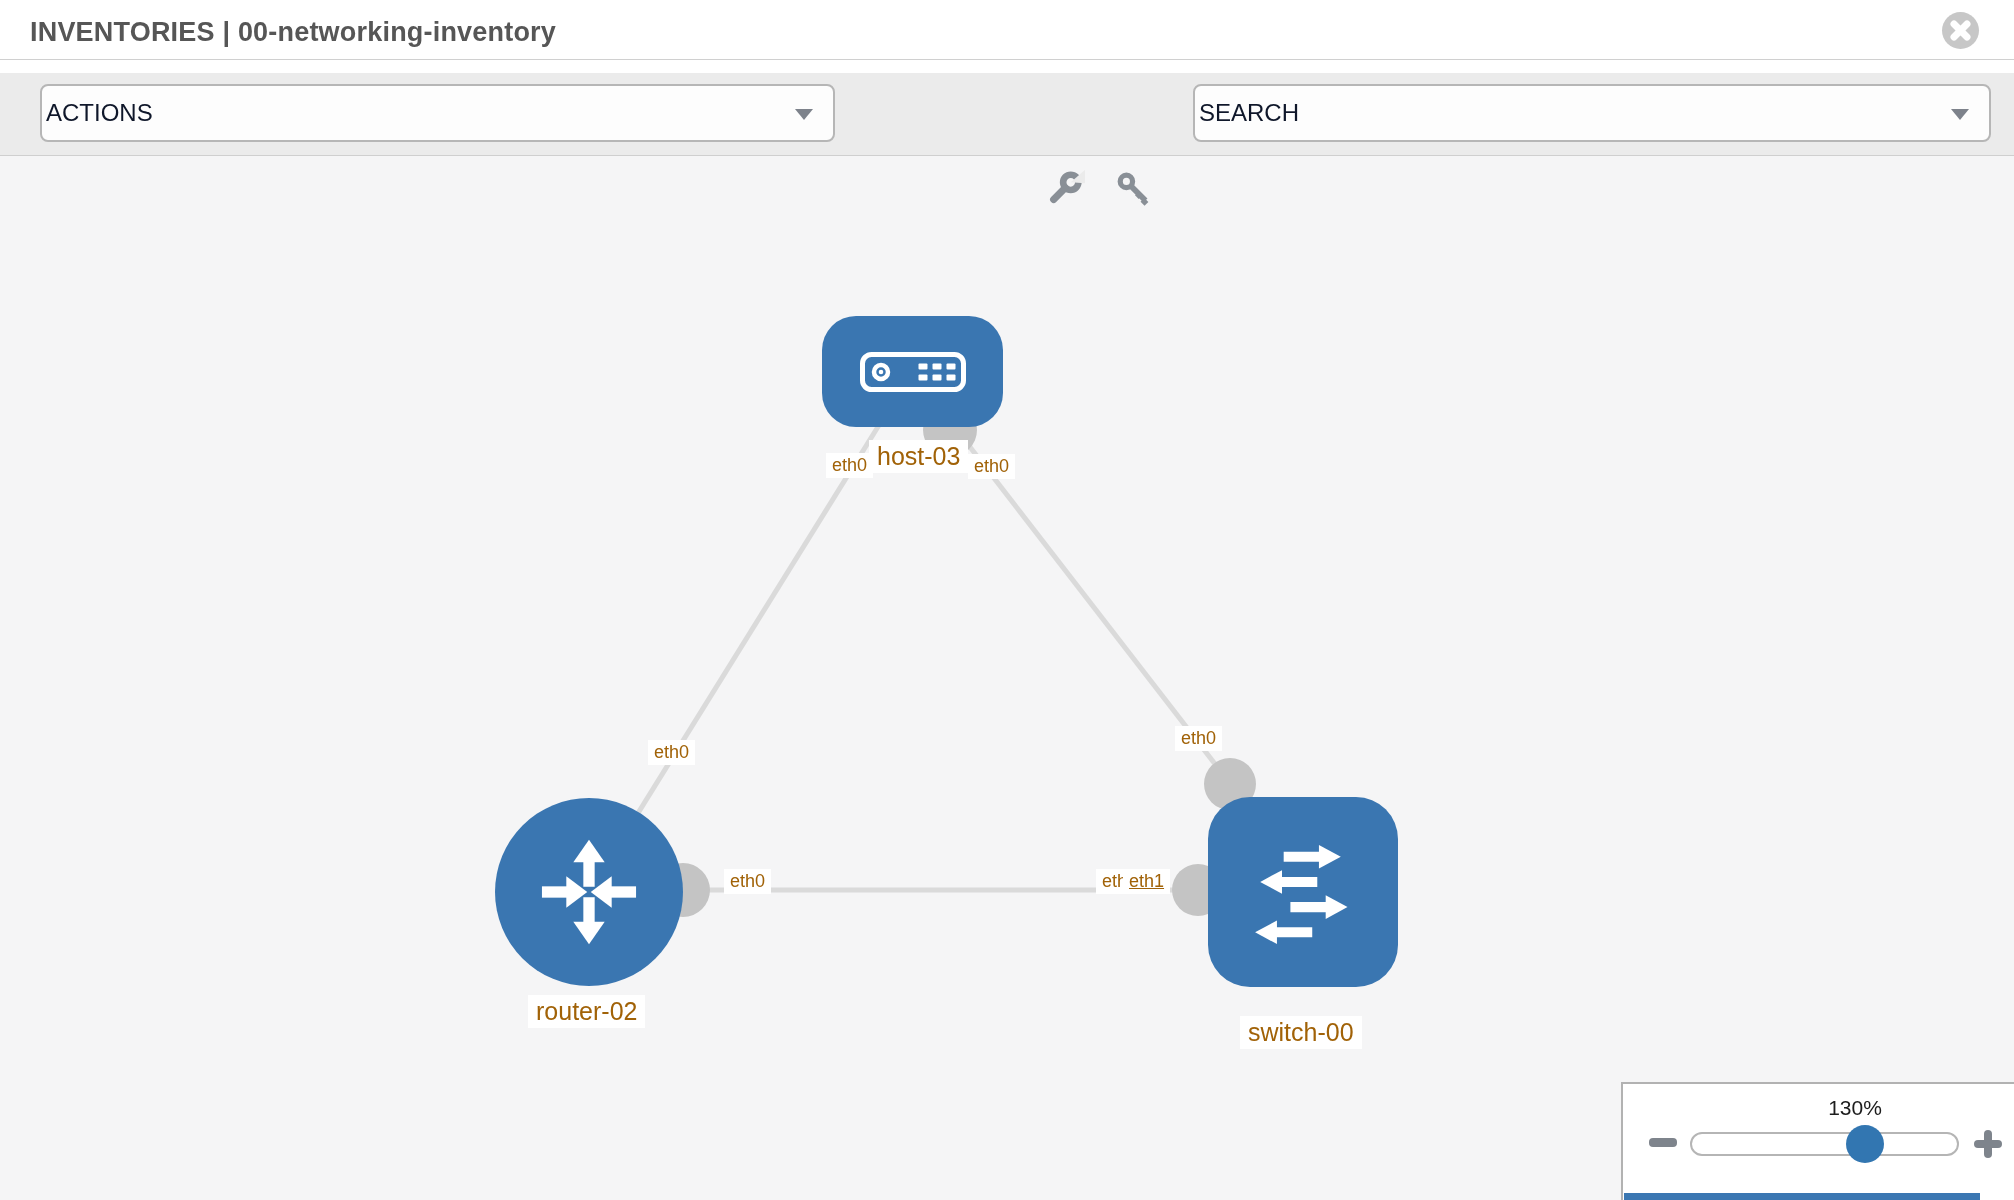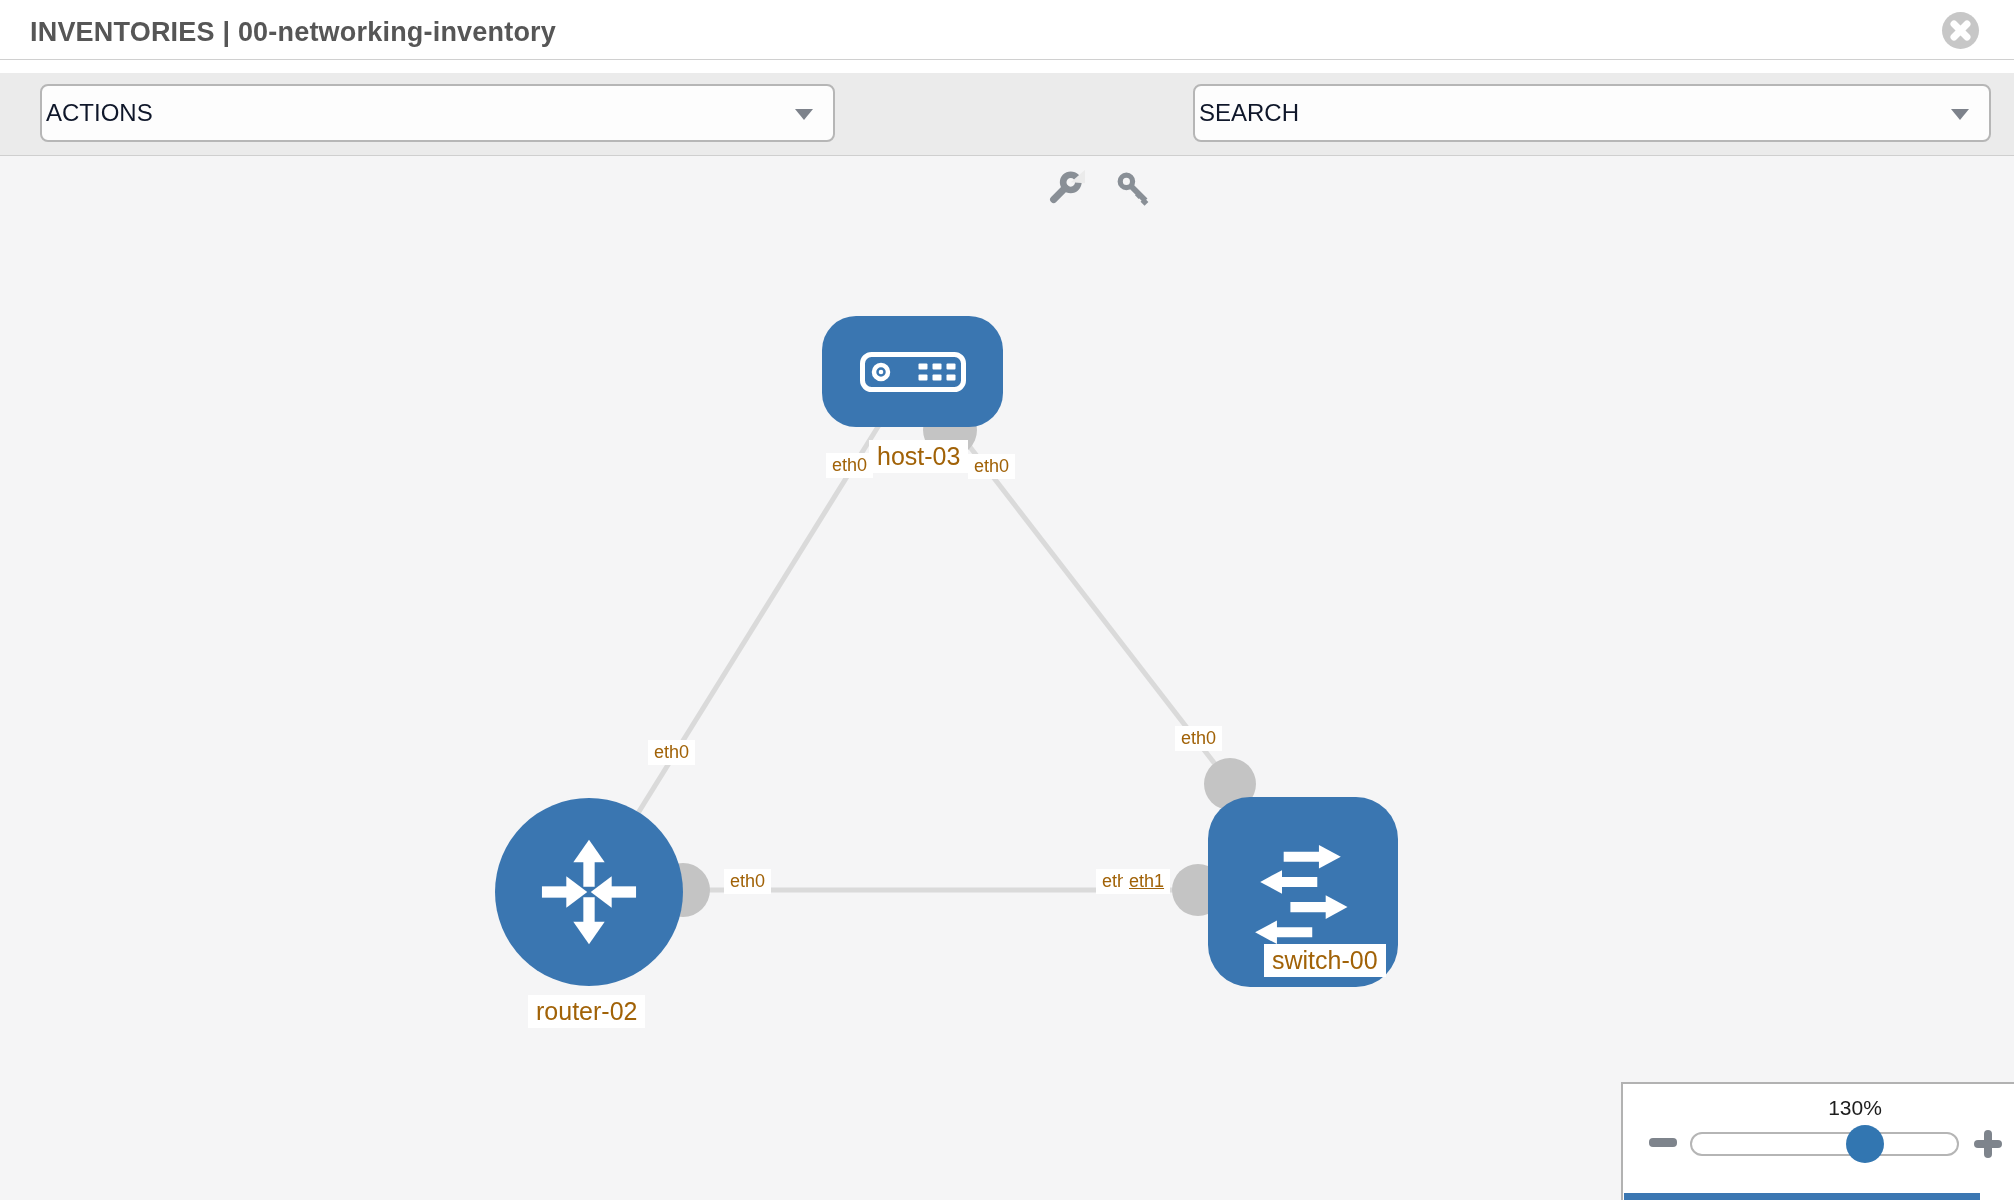--- a/index.html
+++ b/index.html
@@ -42,21 +42,21 @@
   .node-router { left:495px; top:798px; width:188px; height:188px; border-radius:50%; }
   .node-switch { left:1208px; top:797px; width:190px; height:190px; border-radius:42px; }
 
   .chip { position:absolute; background:#fff; color:#a16207; z-index:3;
           white-space:nowrap; }
   .chip-name { font-size:25px; padding:2px 8px; }
   .chip-if   { font-size:18px; padding:2px 6px; }
   .chip-front { z-index:4; }
   .lbl-host   { left:869px; top:440px; }
   .lbl-router { left:528px; top:995px; }
-  .lbl-switch { left:1240px; top:944px;margin-left:24px; }
+  .lbl-switch { left:1240px; top:1016px; }
   .if-h-left  { left:826px;  top:453px; }
   .if-h-right { left:968px;  top:454px; }
   .if-m1      { left:648px;  top:740px; }
   .if-m2      { left:1175px; top:726px; }
   .if-r       { left:724px;  top:869px; }
   .if-s0      { left:1096px; top:869px; }
   .if-s1      { left:1123px; top:869px;text-decoration:underline; }
 
   
   .zoom-panel { position:absolute; left:1621px; top:1082px; width:466px; height:118px;

